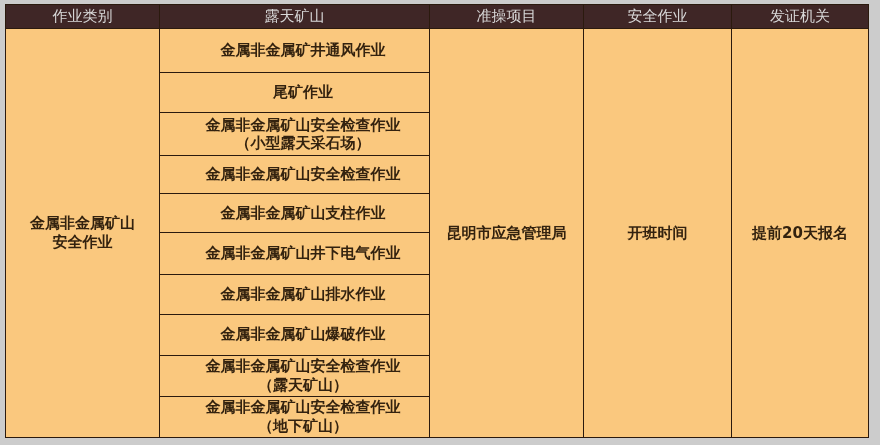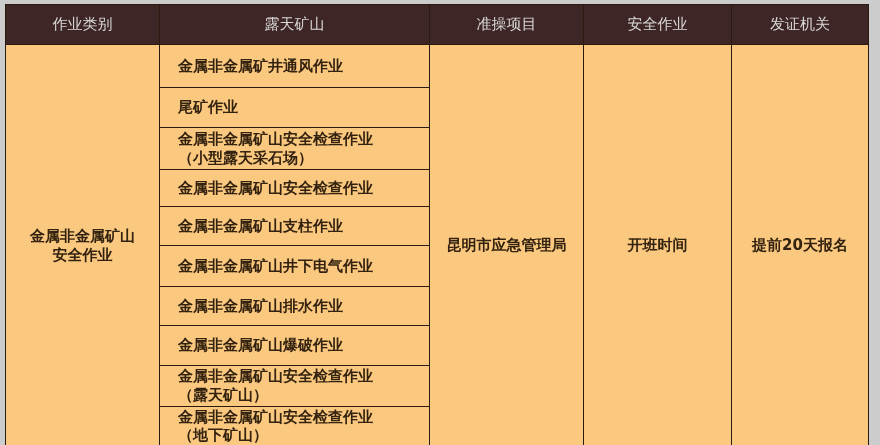--- a/index.html
+++ b/index.html
@@ -30,32 +30,32 @@
     border:1px solid var(--border);
     box-sizing:border-box;
     white-space:pre-line;
   }
   .course-table th{
     background:var(--header-bg);
     color:var(--header-text);
     font-size:15px;
     font-weight:normal;
     text-align:center;
-    height:40px;
+    height:24px;
   }
   .course-table td{
     background:var(--cell-bg);
     color:var(--cell-text);
     font-size:15px;
     font-weight:bold;
     line-height:1.25;
     vertical-align:middle;
   }
   td.center-cell{text-align:center;}
-  td.project-cell{text-align:left;padding-left:18px;}
+  td.project-cell{text-align:center;padding-left:18px;}
 </style>
 </head>
 <body>
 
 <div class="table-wrap">
   <table class="course-table">
     <colgroup>
       <col style="width:154px">
       <col style="width:270px">
       <col style="width:154px">

